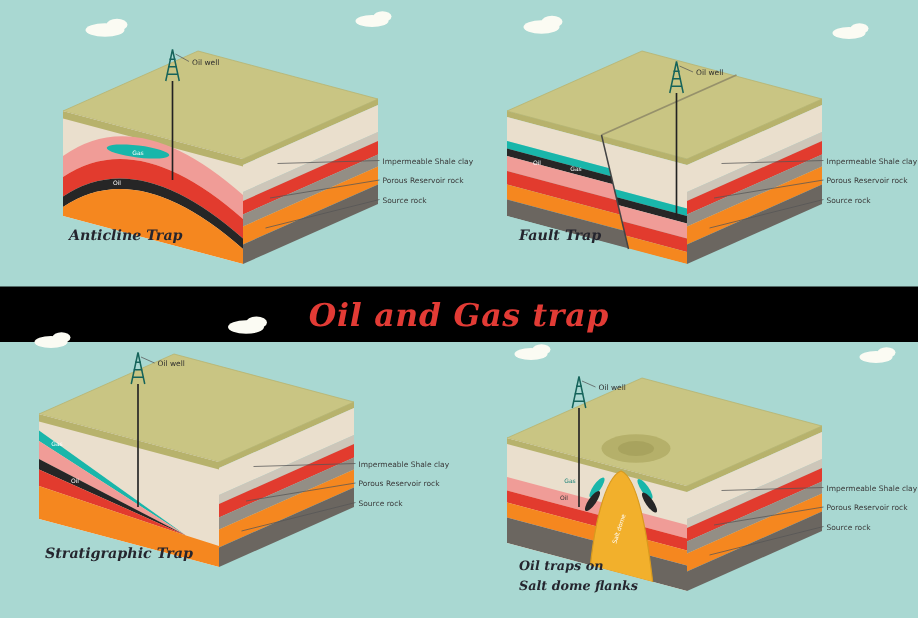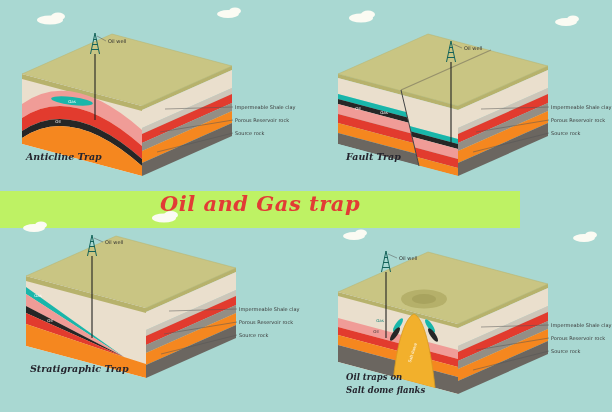--- a/index.html
+++ b/index.html
@@ -1,23 +1,23 @@
 <!DOCTYPE html>
 <html><head>
 <meta charset="utf-8">
 <style>
   *{margin:0;padding:0;box-sizing:border-box}
   html,body{width:612px;height:412px}
   body{position:relative;background:#a9d8d2;font-family:"DejaVu Sans",sans-serif;overflow:hidden}
   .panel{position:absolute;width:300px;height:190px}
-  #panel-anticline{left:0;top:2px}
+  #panel-anticline{left:20px;top:2px}
   #panel-fault{left:316px;top:2px}
   #panel-strat{left:4px;top:204px}
   #panel-salt{left:316px;top:220px}
-  .band{position:absolute;left:0;top:191px;width:520px;height:37px;background:#bef264;display:flex;align-items:flex-start;justify-content:center}
+  .band{position:absolute;left:0;top:191px;width:612px;height:37px;background:#000000;display:flex;align-items:center;justify-content:center}
   .title{font-family:"DejaVu Serif",serif;font-style:italic;font-weight:bold;font-size:21px;color:#e23b35;letter-spacing:.5px}
   svg text{font-family:"DejaVu Sans",sans-serif}
   .lbl{font-size:5px;fill:#3a3a3a}
   .cap{font-family:"DejaVu Serif",serif;font-style:italic;font-weight:700;font-size:9.5px;fill:#25252e}
   .cap2{font-family:"DejaVu Serif",serif;font-style:italic;font-weight:700;font-size:8.5px;fill:#25252e}
   .well{font-size:5px;fill:#2e2e2e}
   .tiny{font-size:4px;fill:#ffffff}
   .leader{stroke:#555;stroke-width:.5;fill:none}
   .wellline{stroke:#222;stroke-width:1.1}
   .derrick{stroke:#15635a;stroke-width:1;fill:none}

